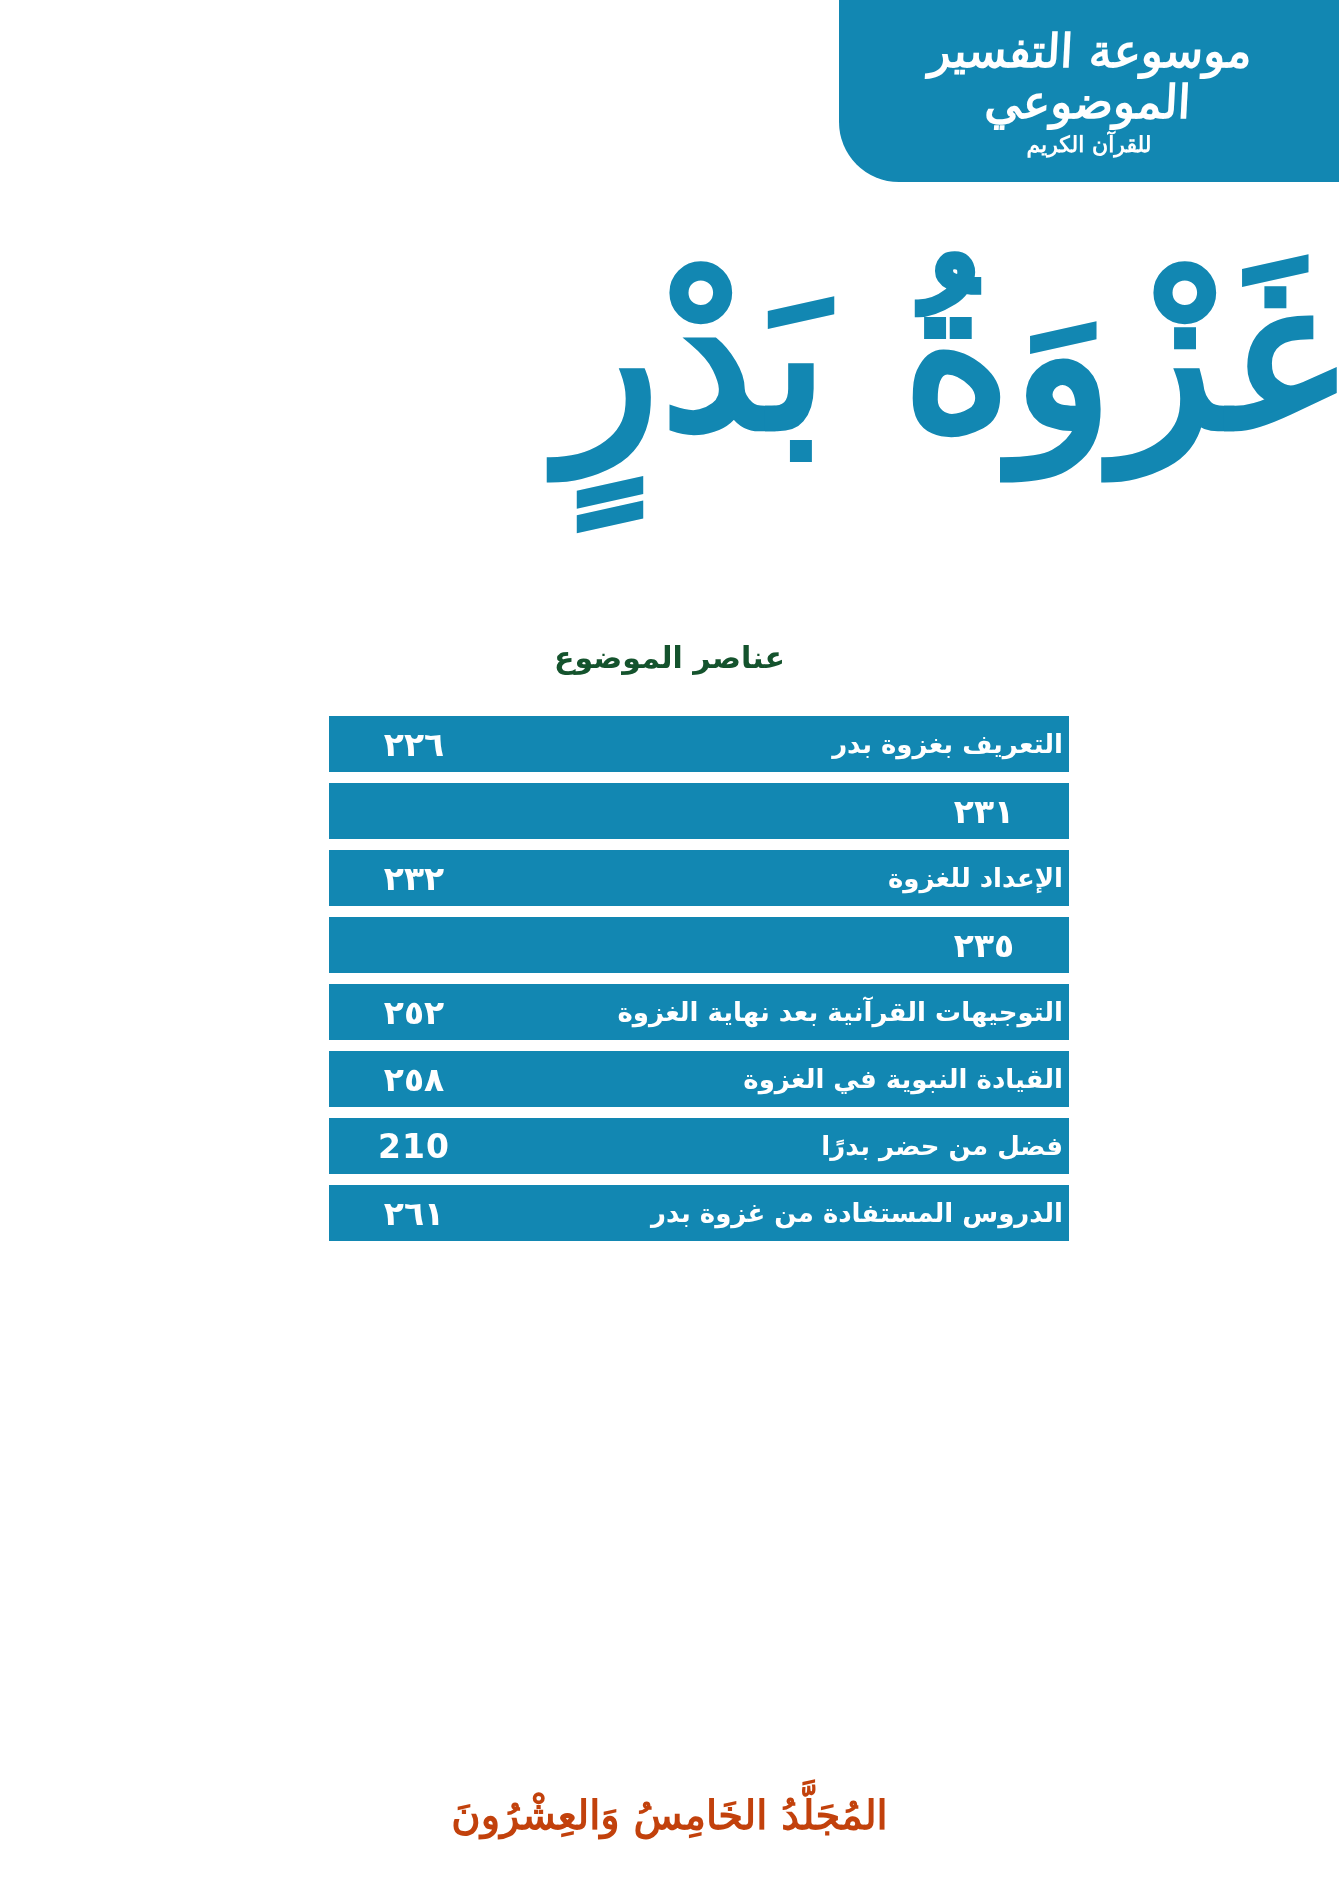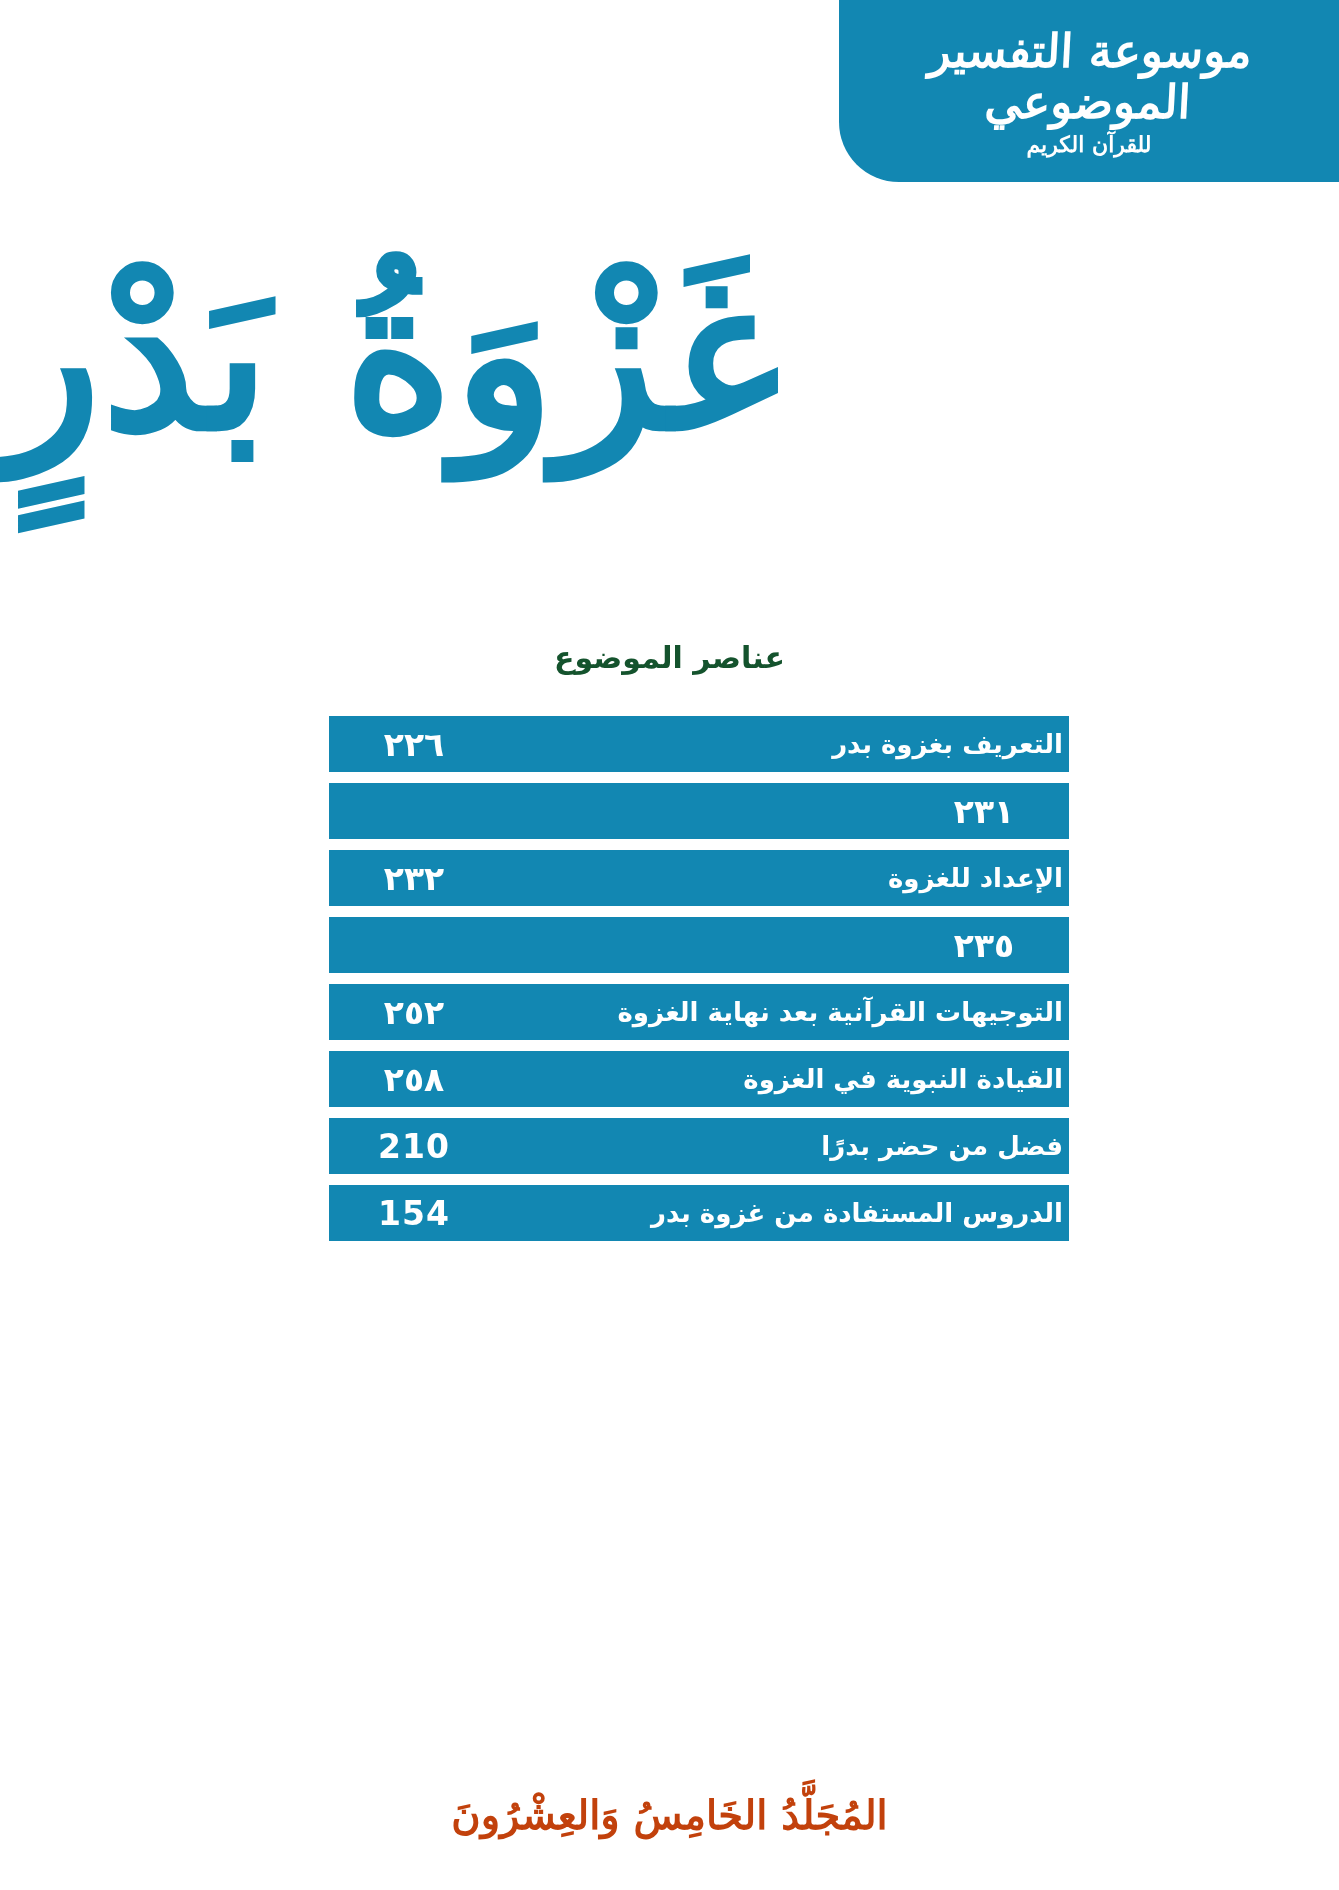--- a/index.html
+++ b/index.html
@@ -49,21 +49,21 @@
     margin-top: 4px;
     font-family: "DejaVu Serif", "Liberation Serif", serif;
   }
 
   
   .main-title {
     position: absolute;
     top: 250px;
     left: 0;
     right: 0;
-    text-align: left;
+    text-align: right;
     color: #1287b2;
     font-size: 210px;
     font-weight: bold;
     font-family: "DejaVu Serif", "Liberation Serif", serif;
     line-height: 1;
     letter-spacing: 2px;
   }
 
   
   .section-heading {
@@ -173,20 +173,20 @@
       <div class="toc-page">٢٥٨</div>
     </div>
 
     <div class="toc-row">
       <div class="toc-title">فضل من حضر بدرًا</div>
       <div class="toc-page">210</div>
     </div>
 
     <div class="toc-row">
       <div class="toc-title">الدروس المستفادة من غزوة بدر</div>
-      <div class="toc-page">154</div>
+      <div class="toc-page">٢٦١</div>
     </div>
 
   </div>
 
   <div class="footer">المُجَلَّدُ الخَامِسُ وَالعِشْرُونَ</div>
 
 </div>
 
 </body></html>

